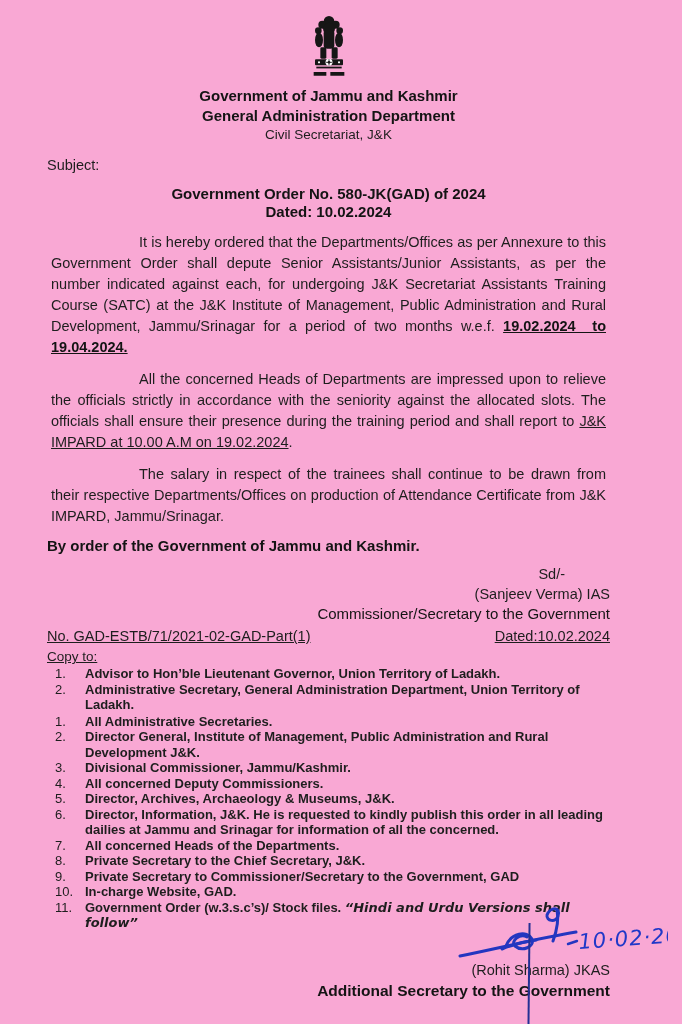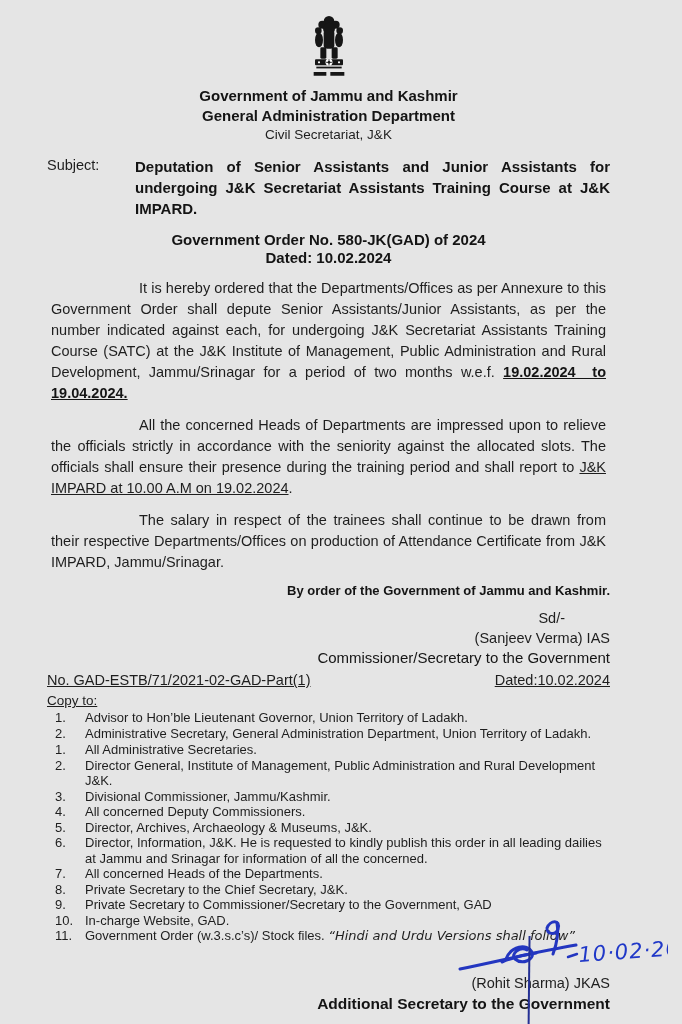--- a/index.html
+++ b/index.html
@@ -1,46 +1,46 @@
 <!DOCTYPE html>
 <html><head>
 <meta charset="utf-8">
 <style>
   html,body{margin:0;padding:0;background:#ffffff;}
   .page{
     position:relative;
     width:682px;height:1024px;
-    background:#e5e5e5;
+    background:#f9a8d4;
     font-family:"Liberation Sans", sans-serif;
     color:#1e1e1e;
     overflow:hidden;
   }
   .content{padding:12px 72px 0 47px;}
   .emblem-wrap{text-align:center;margin-bottom:2px;}
   .hdr1,.hdr2{font-size:15px;font-weight:bold;line-height:20px;color:#141414;text-align:center;}
   .hdr3{font-size:13.5px;line-height:18px;text-align:center;}
   .subject-row{display:flex;margin-top:12px;}
   .subject-label{width:88px;flex-shrink:0;font-size:14.5px;padding-top:1px;}
   .subject-text{flex:1;font-size:15px;font-weight:bold;line-height:21px;text-align:justify;color:#141414;}
   .order-block{margin-top:12px;text-align:center;font-size:15px;font-weight:bold;line-height:18px;color:#141414;}
   .para{margin:4px;margin-top:11px;font-size:14.5px;line-height:21px;text-align:justify;}
   .para.indent{text-indent:88px;}
   .bu{font-weight:bold;text-decoration:underline;color:#141414;}
   .u{text-decoration:underline;}
-  .by-order{margin-top:10px;text-align:right;font-size:13px;font-weight:bold;color:#141414;}
+  .by-order{margin-top:10px;text-align:left;font-size:15px;font-weight:bold;color:#141414;}
   .sig-block{margin-top:10px;text-align:right;font-size:14.5px;line-height:20px;}
   .sd{padding-right:45px;}
   .sig-desig{font-size:15px;font-weight:normal;color:#141414;}
   .ref-row{display:flex;justify-content:space-between;margin-top:2px;font-size:14.5px;line-height:20px;text-decoration:underline;}
   .copy-head{margin-top:3px;font-size:13.5px;line-height:16px;text-decoration:underline;}
   .copy-head2{margin-top:8px;font-size:13.5px;line-height:16px;}
   ol.copylist{list-style:none;margin:1px 0 0 0;padding:0 0 0 8px;}
   ol.copylist li{display:flex;font-size:13px;line-height:15.5px;}
   ol.copylist .num{width:30px;flex-shrink:0;}
-  ol.copylist .itxt{flex:1;}
+  ol.copylist .itxt{flex:1;font-weight:bold;}
   .it{font-style:italic;font-family:"DejaVu Sans", sans-serif;}
   .footer{position:relative;text-align:right;margin-top:30px;}
   .fname{font-size:14.5px;line-height:19px;position:relative;z-index:1;}
   .fdesig{font-size:15.5px;font-weight:bold;line-height:21px;color:#141414;position:relative;z-index:1;}
   .sig-svg{position:absolute;right:-58px;top:-56px;width:212px;height:62px;z-index:2;}
   .pen-line{position:absolute;right:80px;top:-38px;width:2px;height:104px;background:#243094;transform:rotate(0.6deg);z-index:2;}
 </style>
 </head>
 <body>
 
@@ -72,21 +72,20 @@
         <circle cx="60" cy="74.5" r="1.6" fill="#fefefe"></circle>
       </svg>
     </div>
 
     <div class="hdr1">Government of Jammu and Kashmir</div>
     <div class="hdr2">General Administration Department</div>
     <div class="hdr3">Civil Secretariat, J&amp;K</div>
 
     <div class="subject-row">
       <div class="subject-label">Subject:</div>
-      <div class="subject-text">Deputation of Senior Assistants and Junior Assistants for undergoing J&amp;K Secretariat Assistants Training Course at J&amp;K IMPARD.</div>
     </div>
 
     <div class="order-block">
       <div>Government Order No. 580-JK(GAD) of 2024</div>
       <div>Dated: 10.02.2024</div>
     </div>
 
     <p class="para indent"><span>It is hereby ordered that the Departments/Offices as per Annexure to this Government Order shall depute Senior Assistants/Junior Assistants, as per the number indicated against each, for undergoing J&amp;K Secretariat Assistants Training Course (SATC) at the J&amp;K Institute of Management, Public Administration and Rural Development, Jammu/Srinagar for a period of two months w.e.f.</span> <span class="bu">19.02.2024&nbsp; to 19.04.2024.</span></p>
 
     <p class="para indent"><span>All the concerned Heads of Departments are impressed upon to relieve the officials strictly in accordance with the seniority against the allocated slots. The officials shall ensure their presence during the training period and shall report to</span> <span class="u">J&amp;K IMPARD at 10.00 A.M on 19.02.2024</span><span>.</span></p>

